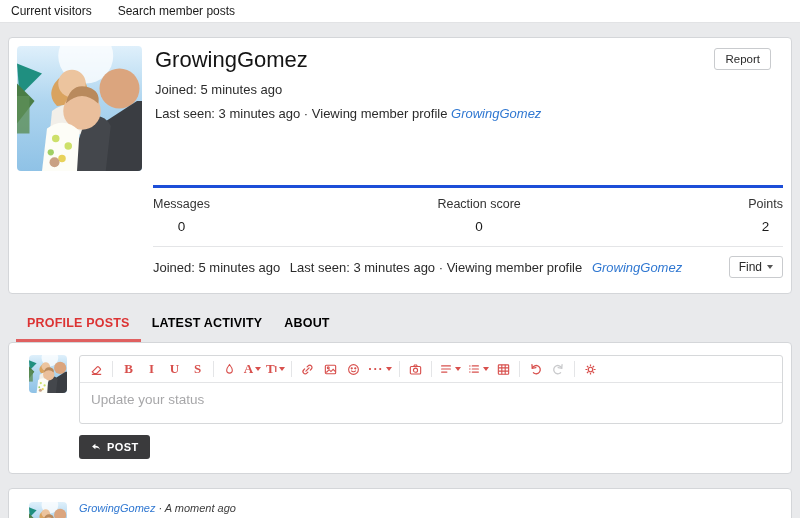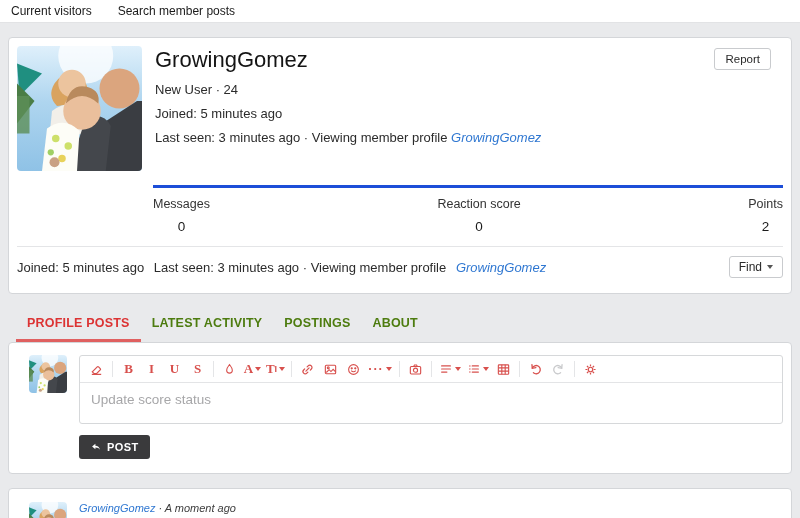--- a/index.html
+++ b/index.html
@@ -22,28 +22,28 @@
   .profile-name { font-size:22px; font-weight:400; color:#141414; margin:1px 0 9px; }
   .meta-line { font-size:13px; color:#2b2b2b; margin:0 0 9px; }
   .link-blue { color:#2f77d1; text-decoration:none; cursor:pointer; }
   .link-italic { font-style:italic; }
   .btn { display:inline-flex; align-items:center; background:#fff; border:1px solid #c9cbce; border-radius:3px; font-size:11.5px; color:#2a2a2a; padding:4px 10px; cursor:pointer; }
   .report-btn { position:absolute; top:10px; right:20px; }
   .stats-row { margin-left:136px; border-top:3px solid #1d4ed8; margin-top:14px; padding:9px 0 8px; display:flex; justify-content:space-between; }
   .stat { text-align:center; }
   .stat .s-label { font-size:12.5px; color:#333; cursor:pointer; }
   .stat .s-value { font-size:13.5px; color:#1b1b1b; margin-top:8px; }
-  .card-footer { border-top:1px solid #e4e5e7; margin-top:4px; padding:9px 0 7px; display:flex; align-items:center; font-size:13px; color:#2b2b2b; }
+  .card-footer { margin-left:136px; border-top:1px solid #e4e5e7; margin-top:4px; padding:9px 0 7px; display:flex; align-items:center; font-size:13px; color:#2b2b2b; }
   .footer-text span { margin-right:6px; }
   .find-btn { margin-left:auto; padding:3px 9px; font-size:12px; }
   .caret { display:inline-block; width:0; height:0; border-left:3.5px solid transparent; border-right:3.5px solid transparent; border-top:4px solid #555; margin-left:5px; }
 
   
   .tabs { display:flex; padding:0 0 0 8px; margin:12px 8px 0; }
-  .tab { font-size:12.5px; font-weight:700; color:#4d7c0f; letter-spacing:.2px; padding:10px 11px 12px; position:relative; cursor:pointer; }
+  .tab { font-size:12.5px; font-weight:700; color:#000000; letter-spacing:.2px; padding:10px 11px 12px; position:relative; cursor:pointer; }
   .tab.active { color:#dc3333; }
   .tab.active::after { content:""; position:absolute; left:0; right:0; bottom:0; height:3px; background:#e06060; }
 
   
   .editor-card { padding:12px 8px 14px 20px; display:flex; align-items:flex-start; }
   .editor-wrap { flex:1; margin-left:12px; }
   .editor-box { border:1px solid #d6d8da; border-radius:3px; }
   .toolbar { display:flex; align-items:center; height:27px; padding:0 5px; border-bottom:1px solid #e3e4e6; }
   .tb { width:23px; height:21px; display:flex; align-items:center; justify-content:center; color:#d8504d; font-size:12.5px; cursor:pointer; border-radius:2px; }
   .tb svg { display:block; }
@@ -103,21 +103,20 @@
 <div class="card profile-card">
   <button class="btn report-btn">Report</button>
   <div class="profile-top">
     <div class="avatar-lg">
       <svg viewBox="0 0 100 100">
           <use href="#family-photo"></use>
         </svg>
     </div>
     <div class="profile-info">
       <h1 class="profile-name">GrowingGomez</h1>
-      <p class="meta-line">New User · 24</p>
       <p class="meta-line">Joined: 5 minutes ago</p>
       <p class="meta-line">
         <span>Last seen: 3 minutes ago · Viewing member profile</span>
         <a class="link-blue link-italic">GrowingGomez</a>
       </p>
     </div>
   </div>
   <div class="stats-row">
     <div class="stat">
       <div class="s-label">Messages</div>
@@ -141,21 +140,20 @@
     <button class="btn find-btn">
       <span>Find</span>
       <span class="caret"></span>
     </button>
   </div>
 </div>
 
 <div class="tabs">
   <div class="tab active">PROFILE POSTS</div>
   <div class="tab">LATEST ACTIVITY</div>
-  <div class="tab">POSTINGS</div>
   <div class="tab">ABOUT</div>
 </div>
 
 <div class="card editor-card">
   <div class="avatar-sm">
     <svg viewBox="0 0 100 100">
         <use href="#family-photo"></use>
       </svg>
   </div>
   <div class="editor-wrap">
@@ -258,21 +256,21 @@
             </svg>
         </div>
         <div class="sep"></div>
         <div class="tb">
           <svg width="15" height="15" viewBox="0 0 16 16" fill="none" stroke="#d8504d" stroke-width="1.3">
               <circle cx="8" cy="8" r="2.4"></circle>
               <path d="M8 4.6 V2.6 M8 13.4 V11.4 M4.6 8 H2.6 M13.4 8 H11.4 M5.6 5.6 L4.2 4.2 M11.8 11.8 L10.4 10.4 M10.4 5.6 L11.8 4.2 M4.2 11.8 L5.6 10.4"></path>
             </svg>
         </div>
       </div>
-      <div class="editor-input">Update score status</div>
+      <div class="editor-input">Update your status</div>
     </div>
     <button class="post-btn">
       <svg width="12" height="12" viewBox="0 0 16 16">
           <path d="M7.2 3.6 L2.8 7.4 L7.2 11 V8.6 c3 0 4.9 1 6 3 C12.6 8 10.3 6.6 7.2 6.4z" fill="#ffffff"></path>
         </svg>
       <span>POST</span>
     </button>
   </div>
 </div>
 

